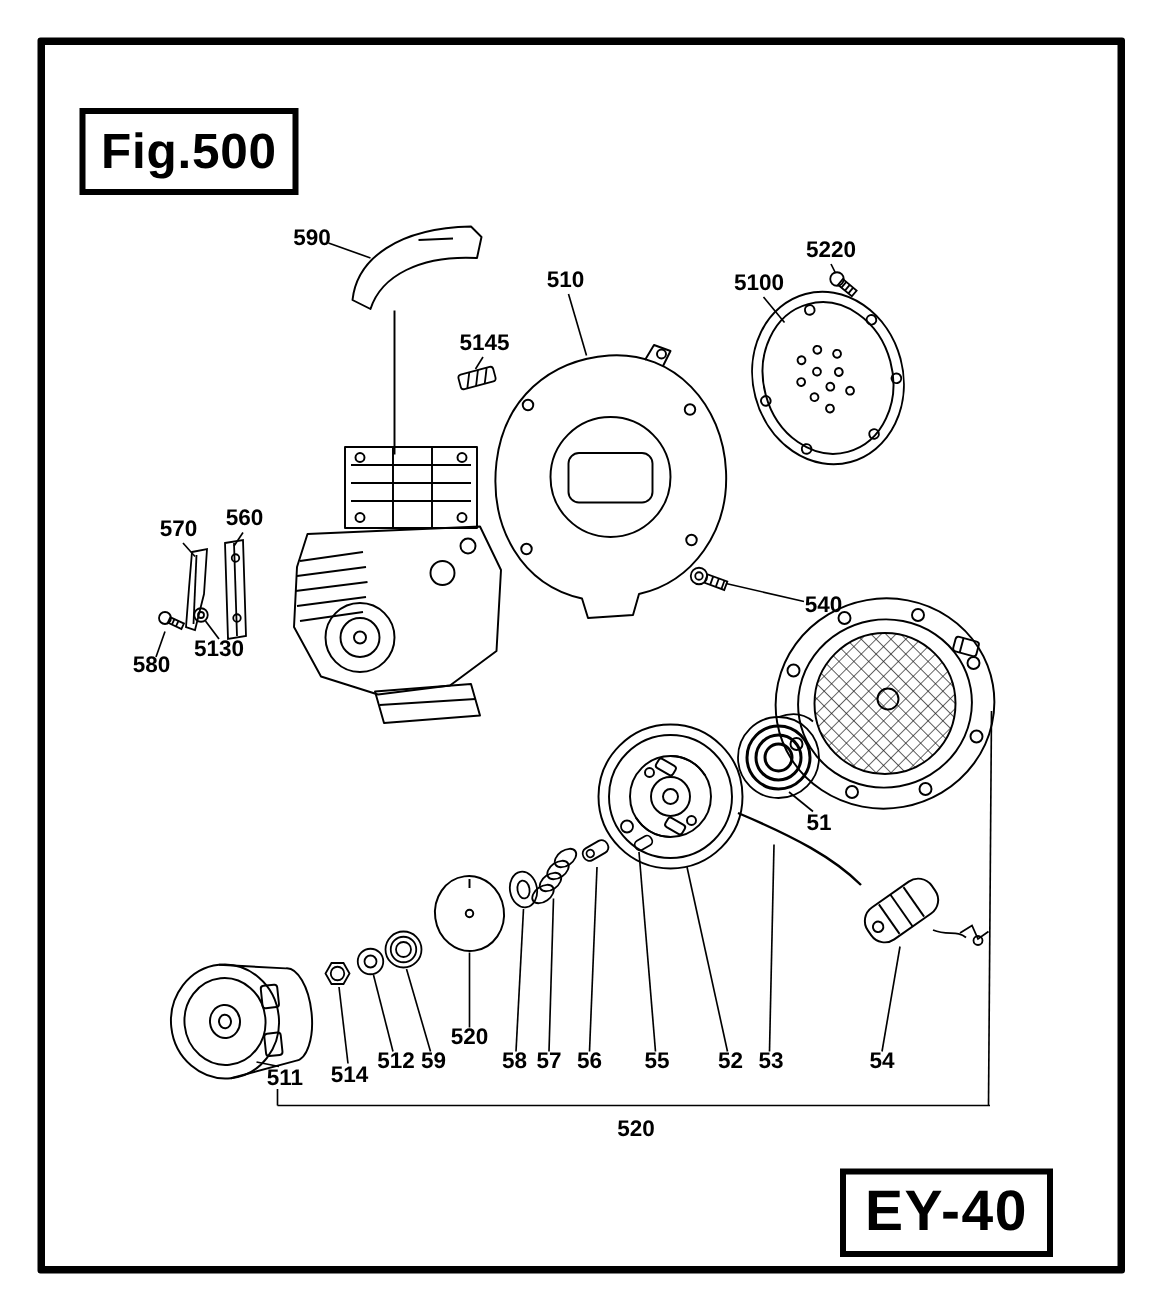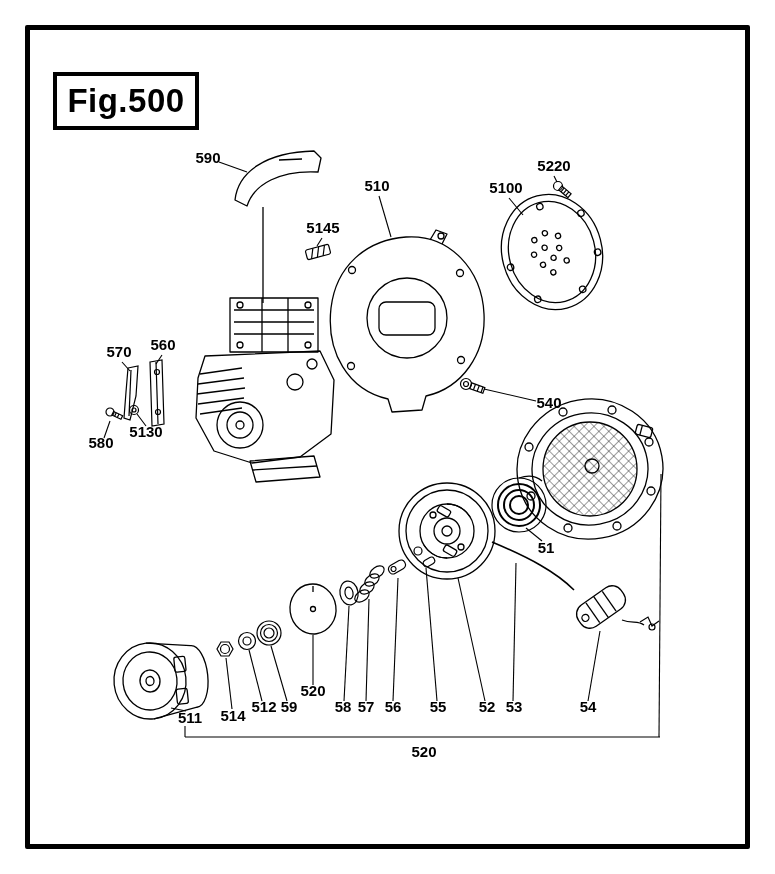--- a/index.html
+++ b/index.html
@@ -34,20 +34,23 @@
 <body>
 
 <div class="page">
 
   <div class="frame"></div>
 
   <div class="figbox">
     <span>Fig.500</span>
   </div>
 
+  <div class="modelbox">
+    <span>EY-40</span>
+  </div>
 
   <svg class="diagram" width="775" height="874" viewBox="0 0 775 874" xmlns="http://www.w3.org/2000/svg">
 
     <defs>
       <pattern id="mesh" width="7" height="7" patternUnits="userSpaceOnUse" patternTransform="rotate(45)">
         <path d="M0,0 H7 M0,0 V7" stroke="#222" stroke-width="0.9" fill="none"></path>
       </pattern>
     </defs>
 
     <g stroke="#000" fill="none" stroke-width="1.3" stroke-linejoin="round">

